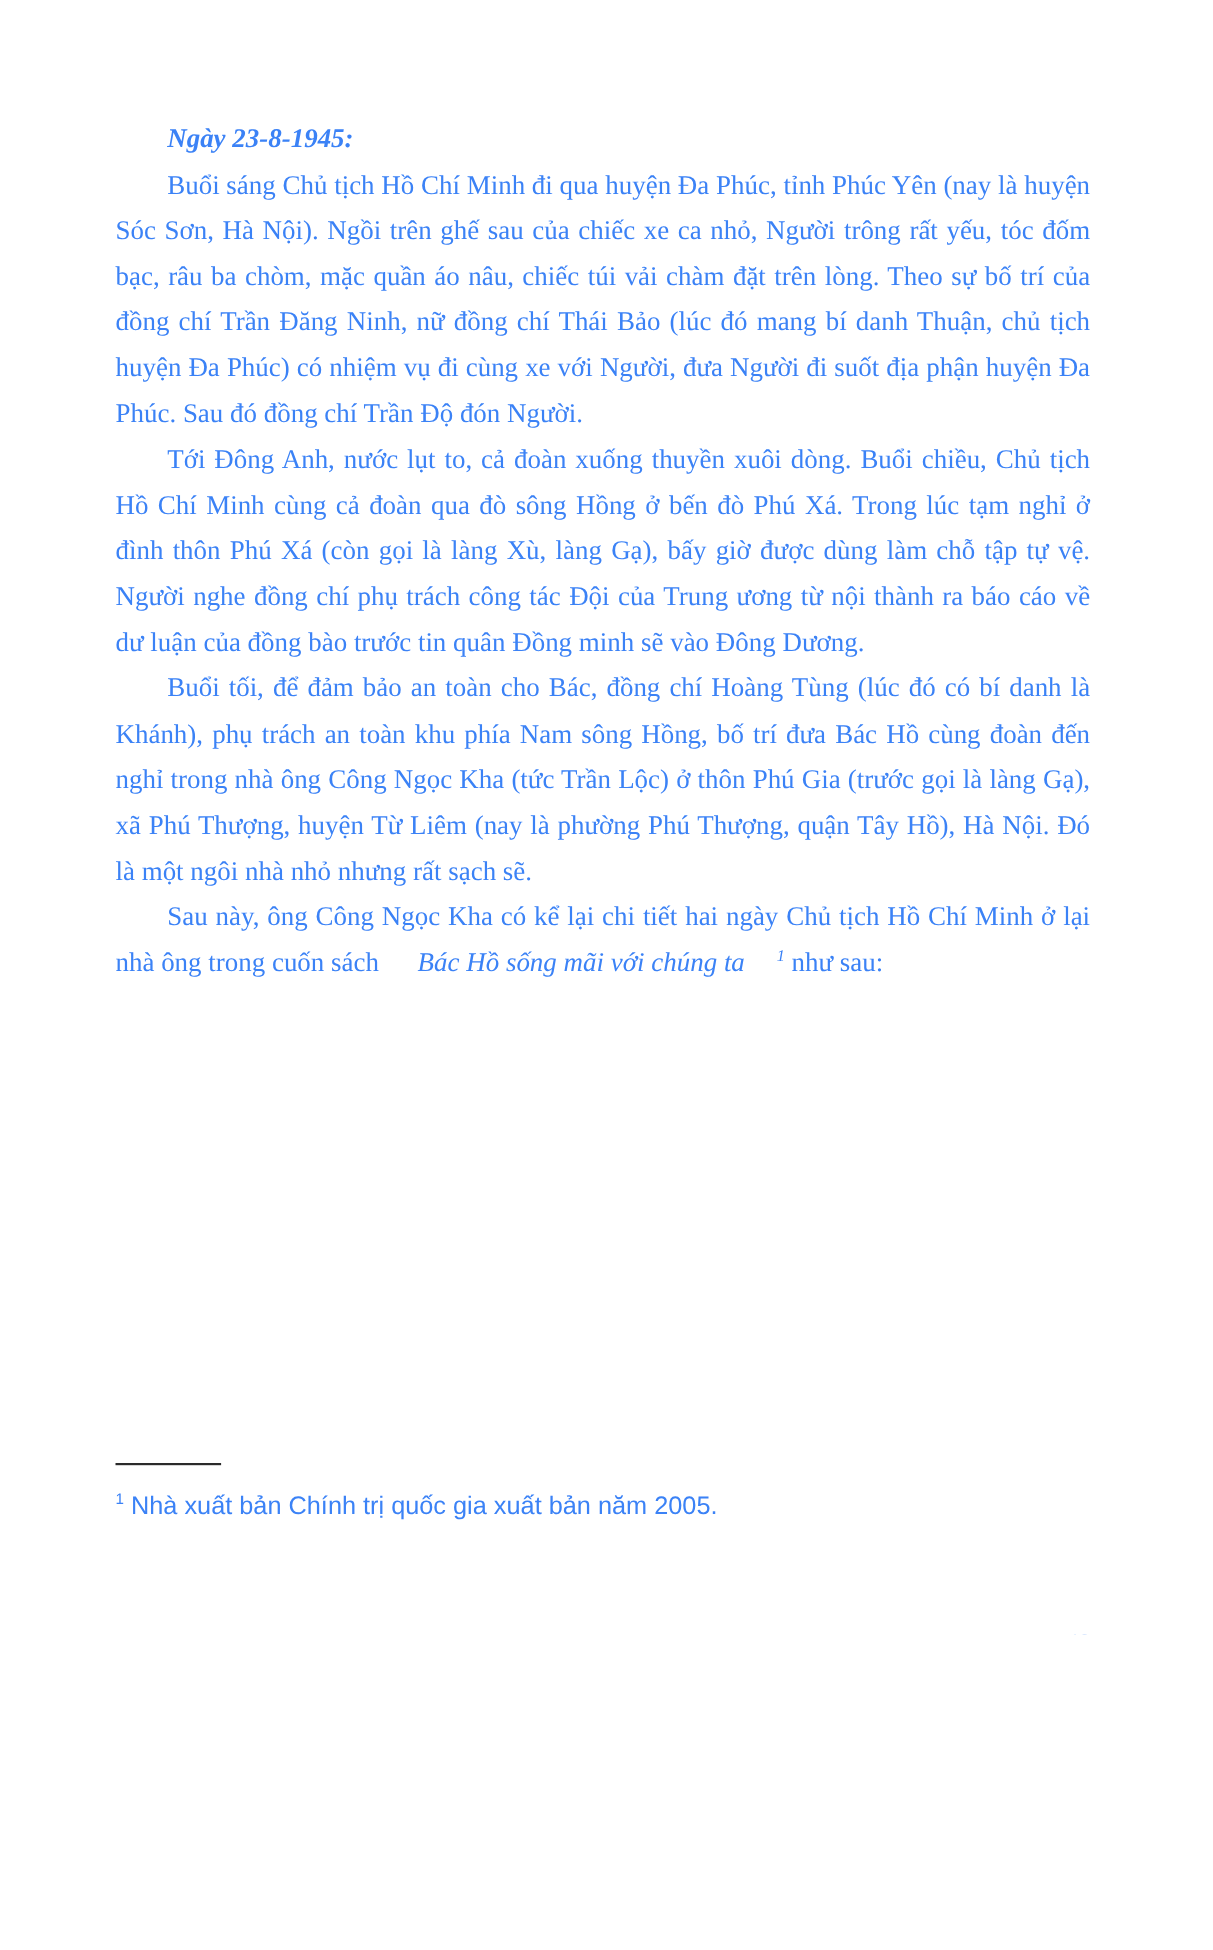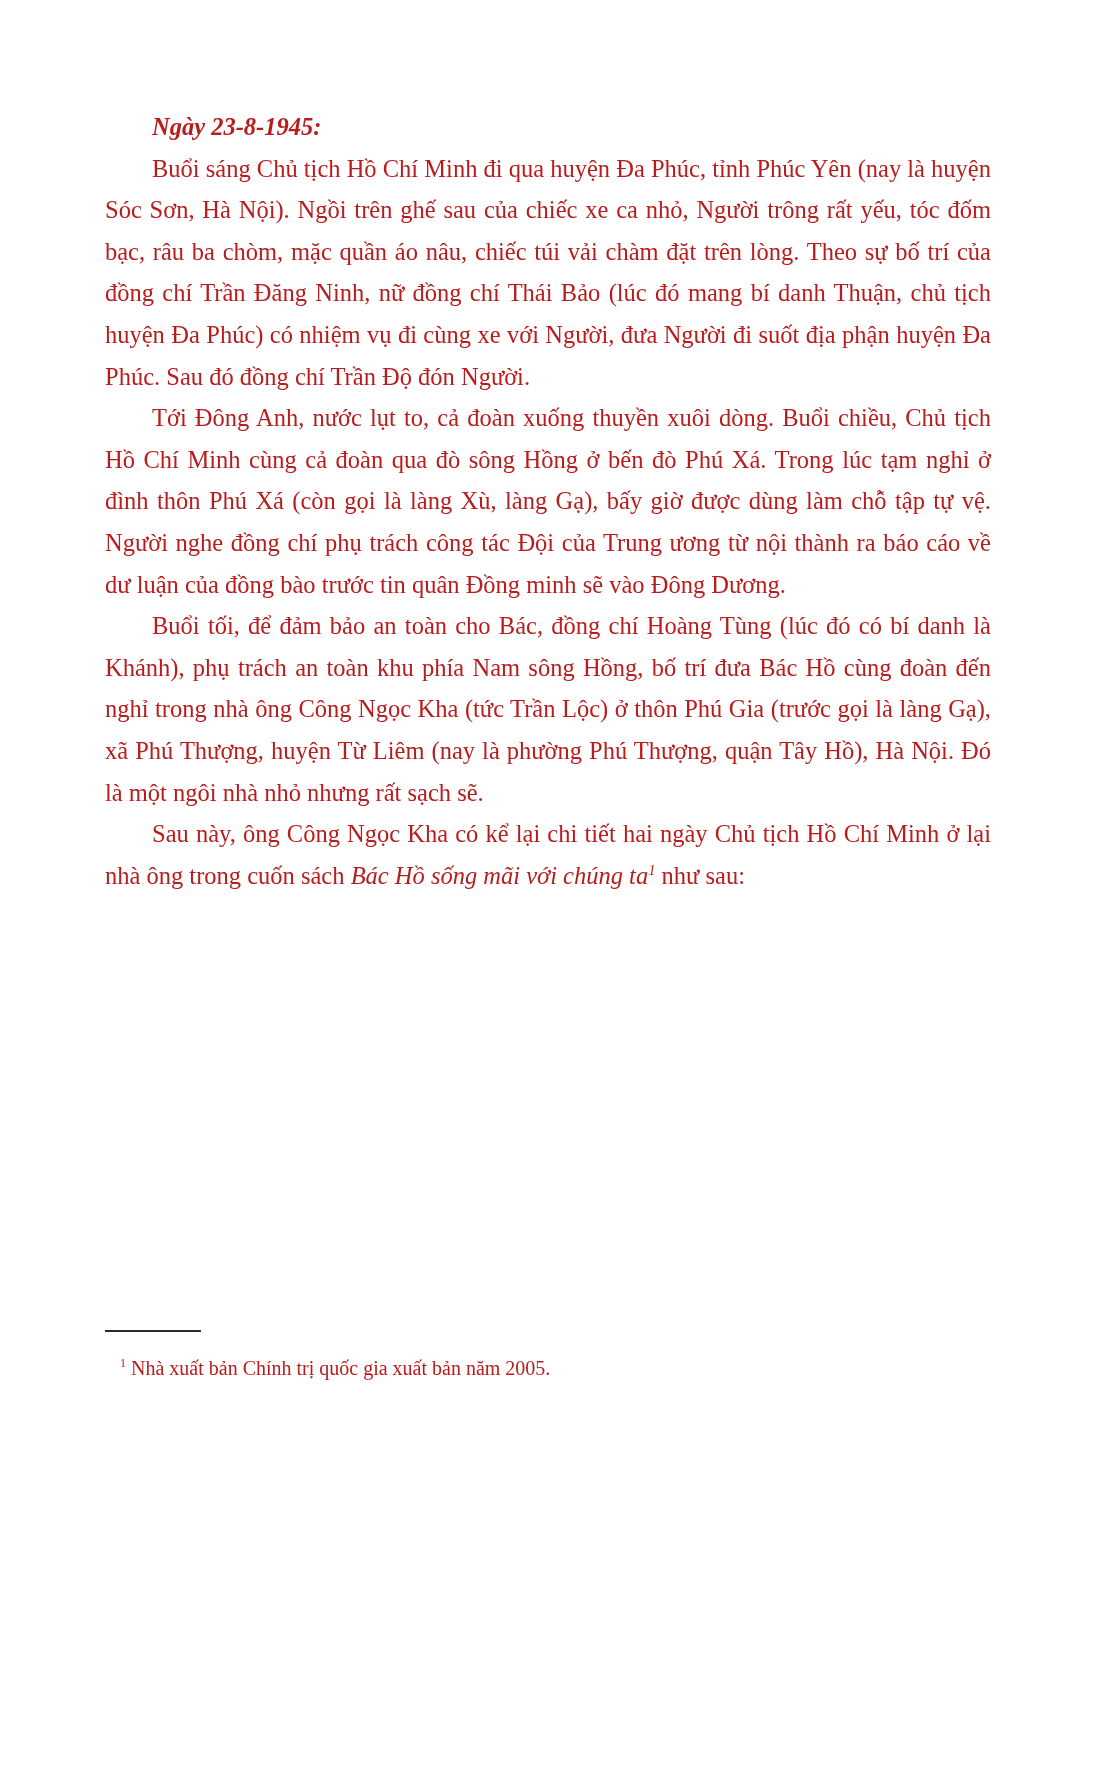--- a/index.html
+++ b/index.html
@@ -6,21 +6,21 @@
     margin: 0;
     padding: 0;
     background: #ffffff;
   }
   .page {
     position: relative;
     width: 1103px;
     height: 1486px;
     background: #ffffff;
     font-family: "Liberation Serif", "DejaVu Serif", serif;
-    color: #b91c1c;
+    color: #3b82f6;
     overflow: hidden;
   }
   .text-block {
     position: absolute;
     top: 106px;
     left: 105px;
     width: 886px;
     font-size: 24.5px;
     line-height: 41.6px;
   }
@@ -28,43 +28,43 @@
     margin: 0;
     font-weight: bold;
     font-style: italic;
     text-indent: 47px;
   }
   .para {
     margin: 0;
     text-indent: 47px;
     text-align: justify;
   }
-  .italic { font-style: italic; }
+  .italic { font-style: italic; margin-left: 29px; }
   sup {
     font-size: 0.6em;
     line-height: 0;
     vertical-align: super;
   }
   .footnote-area {
     position: absolute;
     top: 1330px;
     left: 105px;
     width: 886px;
   }
   .fn-rule {
     width: 96px;
     height: 2px;
     background: #2a2a2a;
     margin-bottom: 22px;
   }
   .fn-text {
-    margin: 15px;
-    font-size: 20px;
+    margin: 0;
+    font-size: 23px;
     line-height: 28px;
-    font-family: Liberation Serif, serif;
+    font-family: Liberation Sans, sans-serif;
   }
   .page-number {
     position: absolute;
     top: 1438px;
     right: 112px;
     font-size: 19px;
     margin-top: 44px;
   }
 </style>
 </head>

